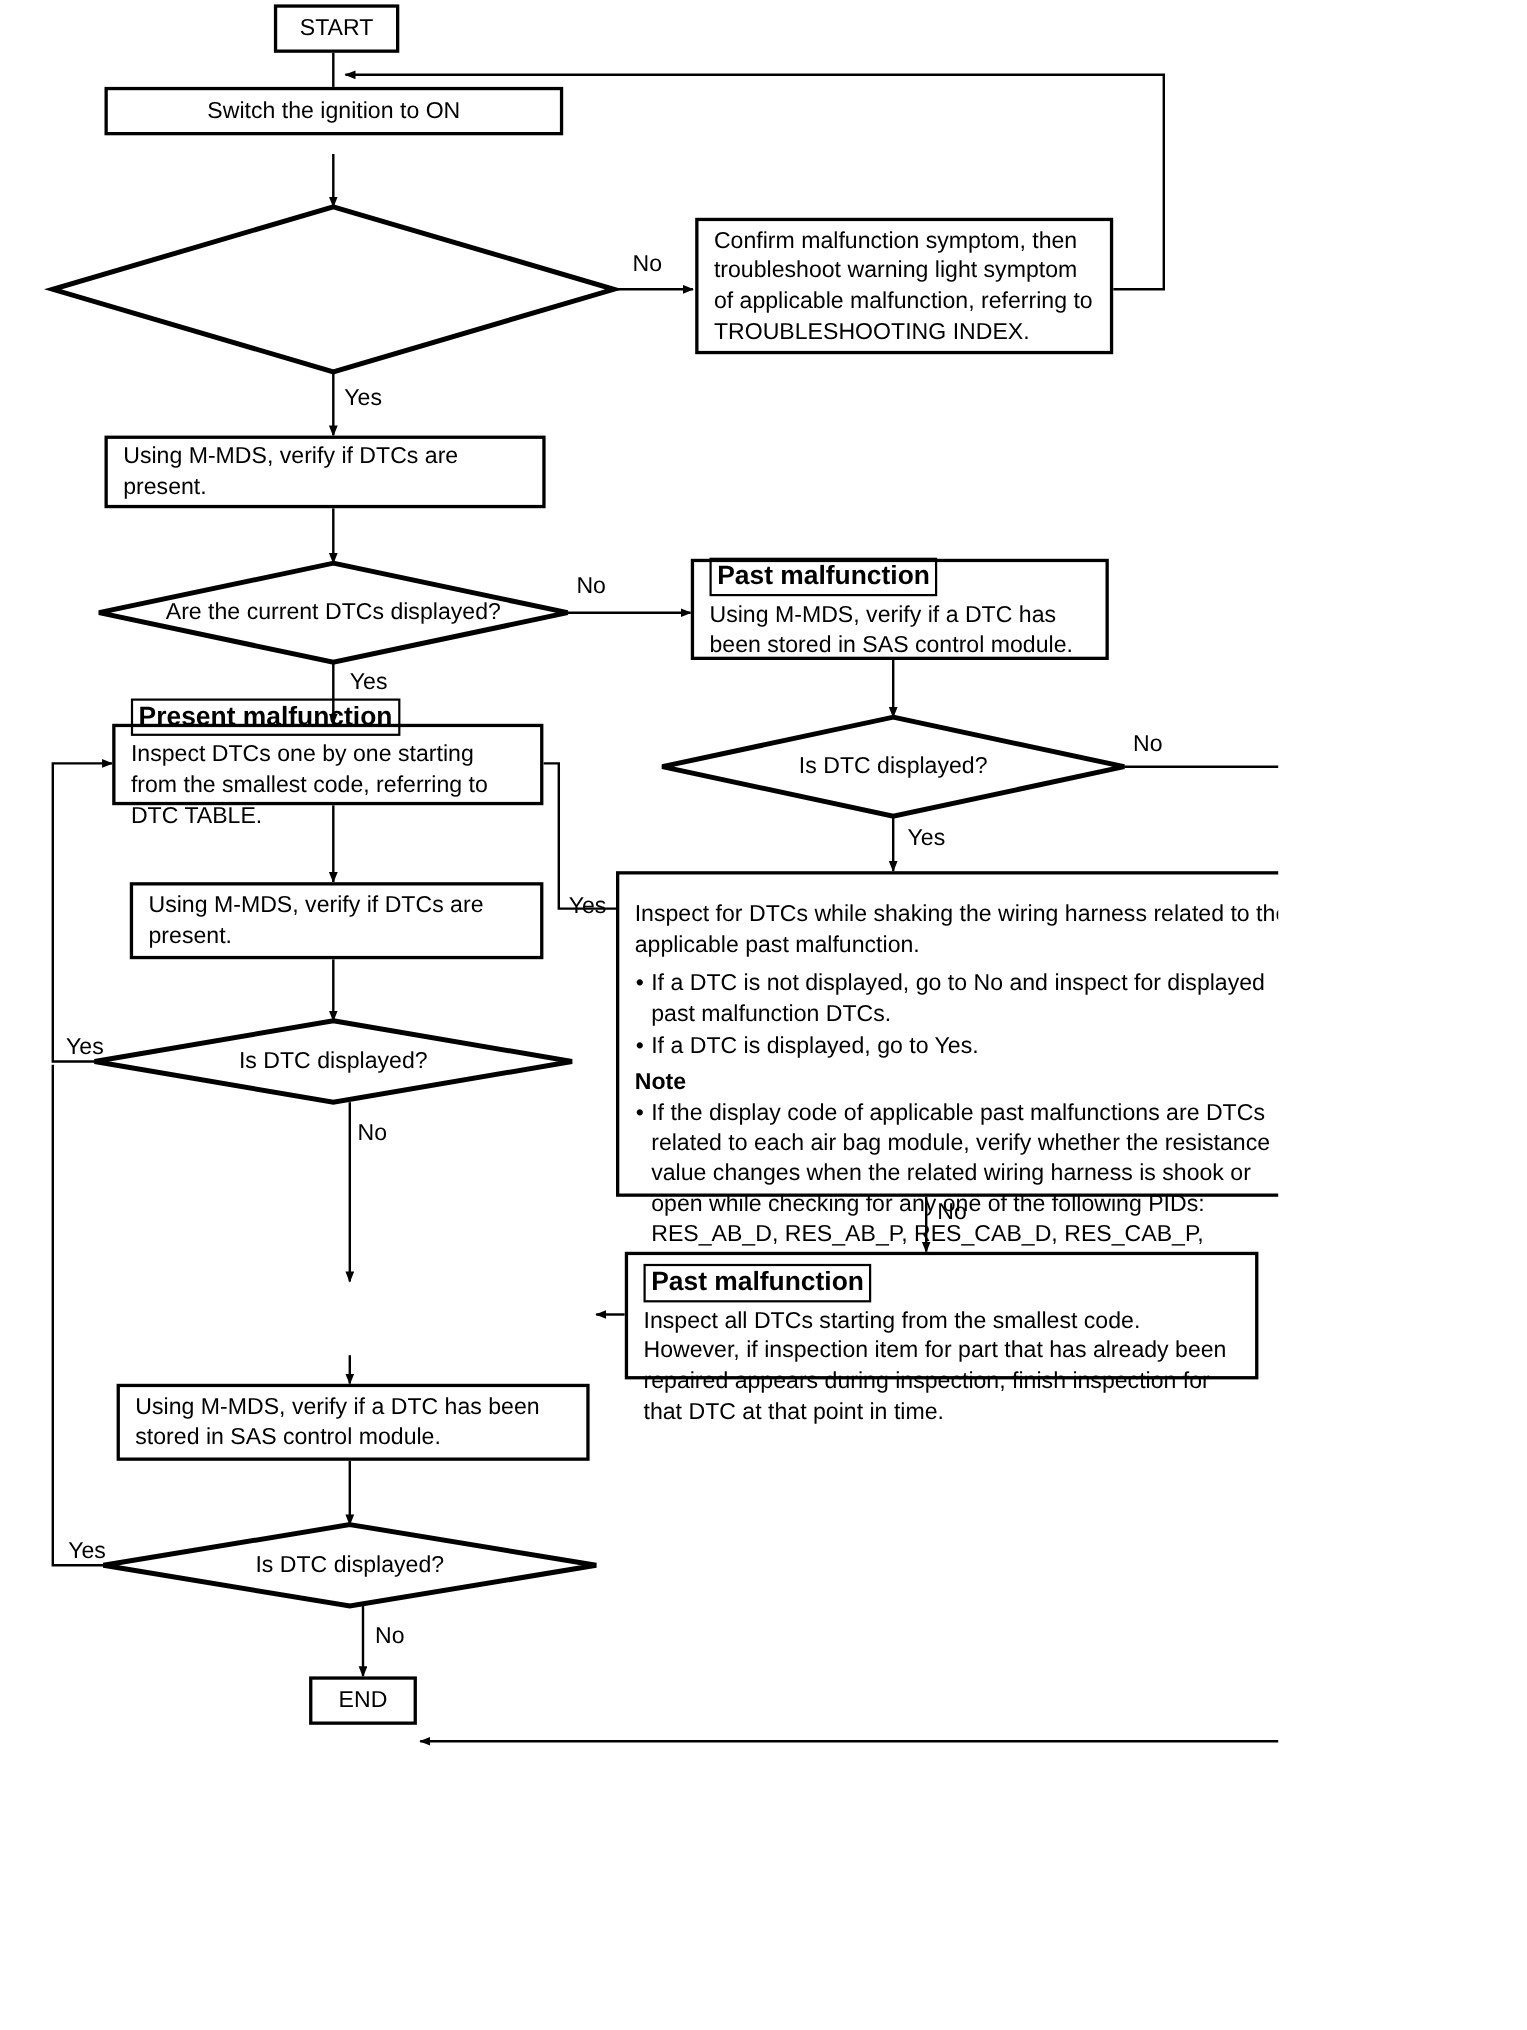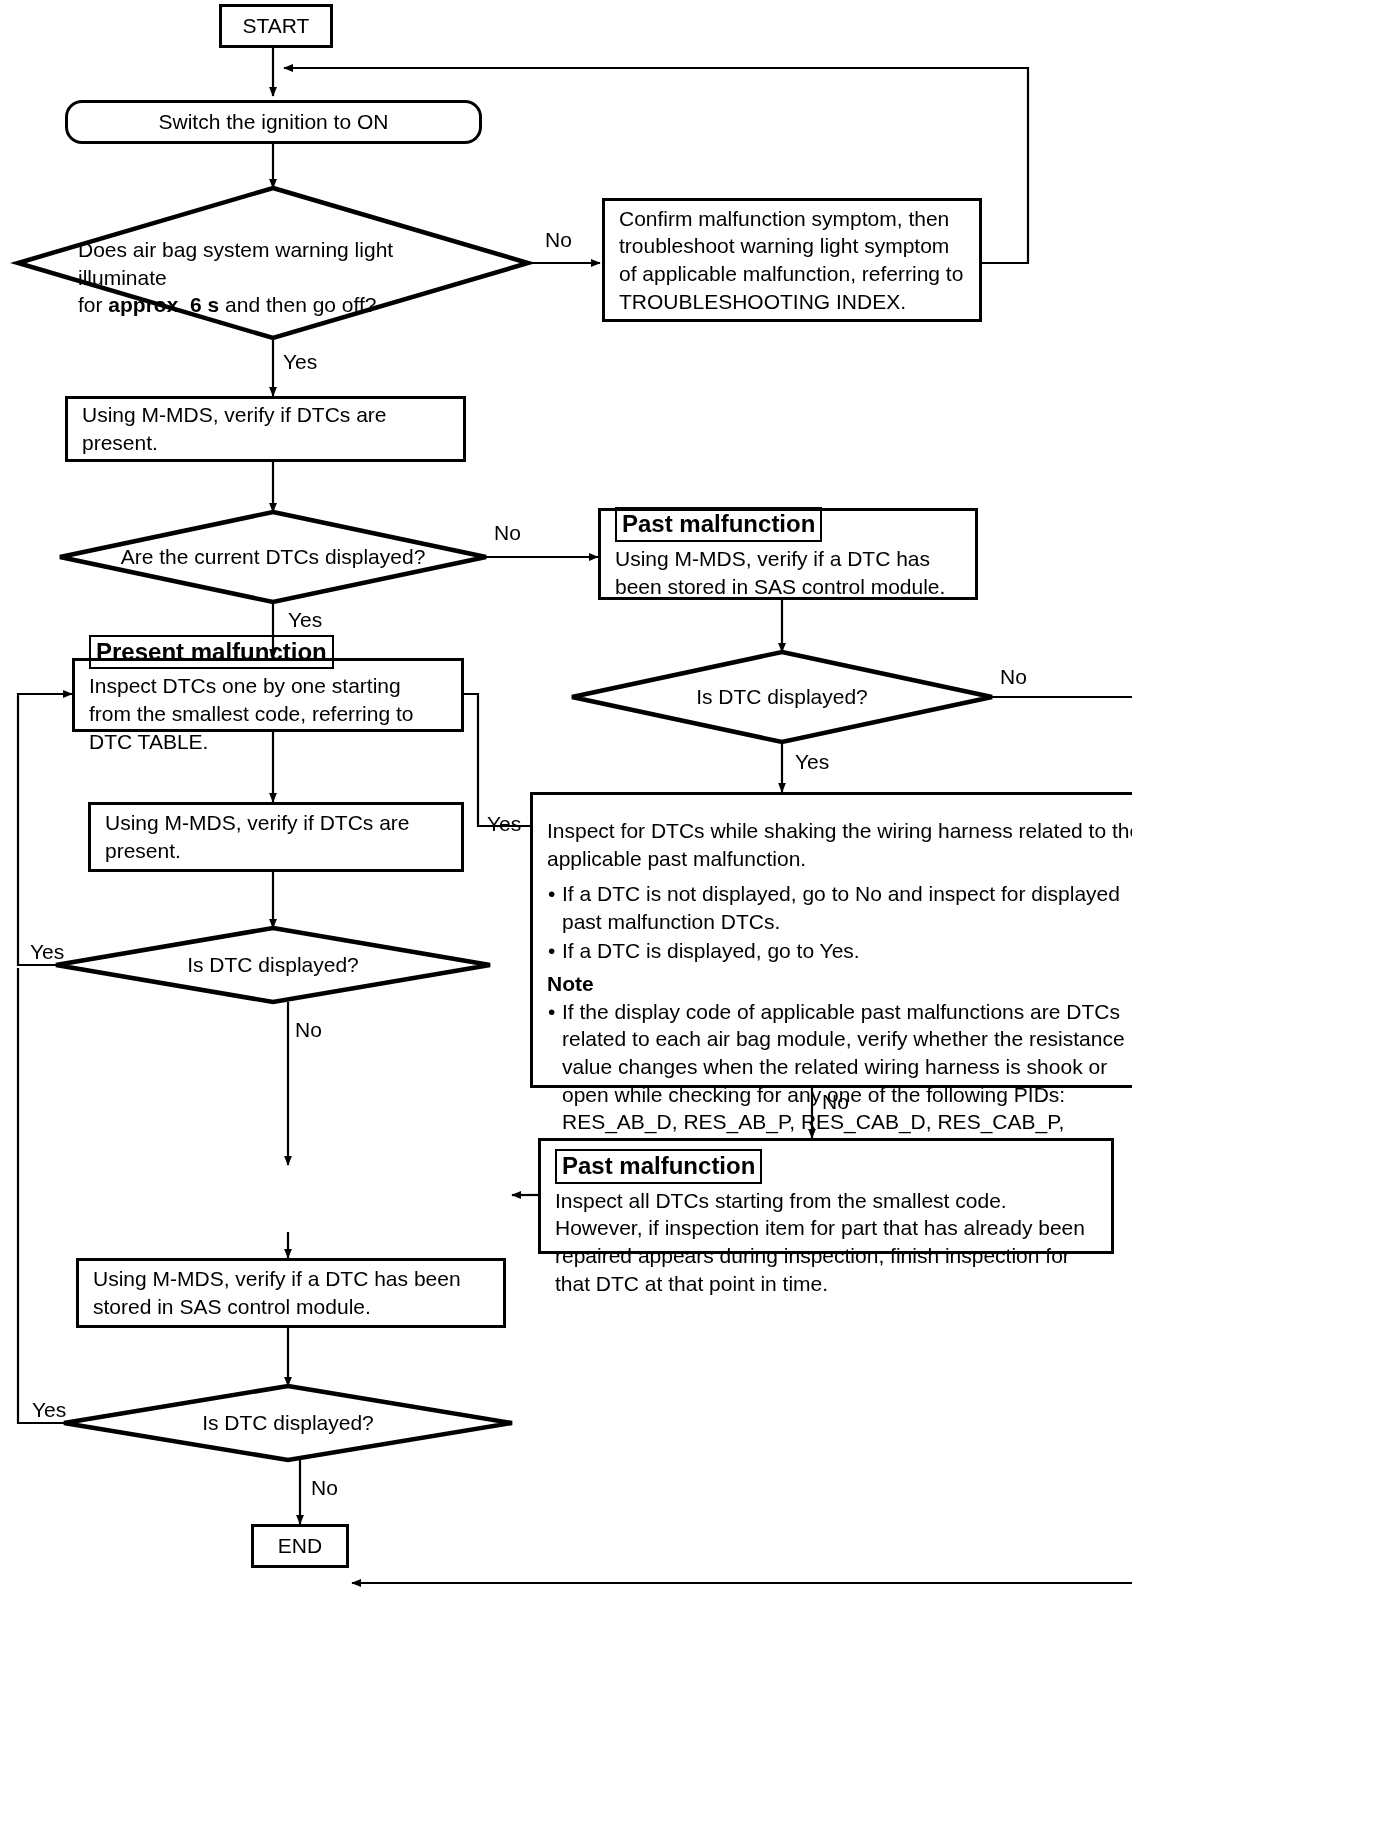--- a/index.html
+++ b/index.html
@@ -1,17 +1,17 @@
 <!DOCTYPE html>
 <html><head>
 <meta charset="utf-8">
 <style>
   html,body{margin:0;padding:0;background:#ffffff;}
   body{font-family:"Liberation Sans",sans-serif;}
-  #stage{position:relative;width:1132px;height:1845px;background:#fff;overflow:hidden;}
+  #stage{position:relative;width:1132px;height:1845px;background:#fff;overflow:hidden;margin-left:30px;}
   svg#wires{position:absolute;left:0;top:0;width:1388px;height:1845px;}
   .node{position:absolute;box-sizing:border-box;}
   .box{border:3px solid #000;background:#fff;display:flex;align-items:center;}
   .box.center{justify-content:center;text-align:center;}
   .box .inner{padding:0 14px;width:100%;}
   .txt{font-size:21px;line-height:1.32;color:#000;}
   .tag{display:inline-block;border:2px solid #000;font-weight:bold;font-size:24px;
        padding:1px 5px 2px 5px;line-height:1.15;margin-bottom:3px;}
   .b{font-weight:bold;}
   .edge-label{position:absolute;font-size:21px;color:#000000;background:transparent;}
@@ -84,28 +84,24 @@
       <polygon points="782,652 992,697 782,742 572,697"></polygon>
       <polygon points="273,928 490,965 273,1002 56,965"></polygon>
       <polygon points="288,1386 512,1423 288,1460 64,1423"></polygon>
     </g>
   </svg>
 
   <div class="node box center" style="left:219px;top:4px;width:114px;height:44px;">
     <div class="inner"><span class="txt">START</span></div>
   </div>
 
-  <div class="node box center" style="left:65px;top:100px;width:417px;height:44px;border-radius:17px;">
+  <div class="node box center" style="left:65px;top:79px;width:417px;height:44px;">
     <div class="inner"><span class="txt">Switch the ignition to ON</span></div>
   </div>
 
-  <div class="node" style="left:78px;top:236px;width:390px;height:56px;">
-    <div class="txt">Does air bag system warning light illuminate</div>
-    <div class="txt"><span>for </span><span class="b">approx. 6 s</span><span> and then go off?</span></div>
-  </div>
 
   <div class="node box" style="left:602px;top:198px;width:380px;height:124px;">
     <div class="inner"><span class="txt">Confirm malfunction symptom, then troubleshoot warning light symptom of applicable malfunction, referring to TROUBLESHOOTING INDEX.</span></div>
   </div>
 
   <div class="node box" style="left:65px;top:396px;width:401px;height:66px;">
     <div class="inner"><span class="txt">Using M-MDS, verify if DTCs are present.</span></div>
   </div>
 
   <div class="node" style="left:76px;top:545px;width:394px;height:24px;display:flex;align-items:center;justify-content:center;">

